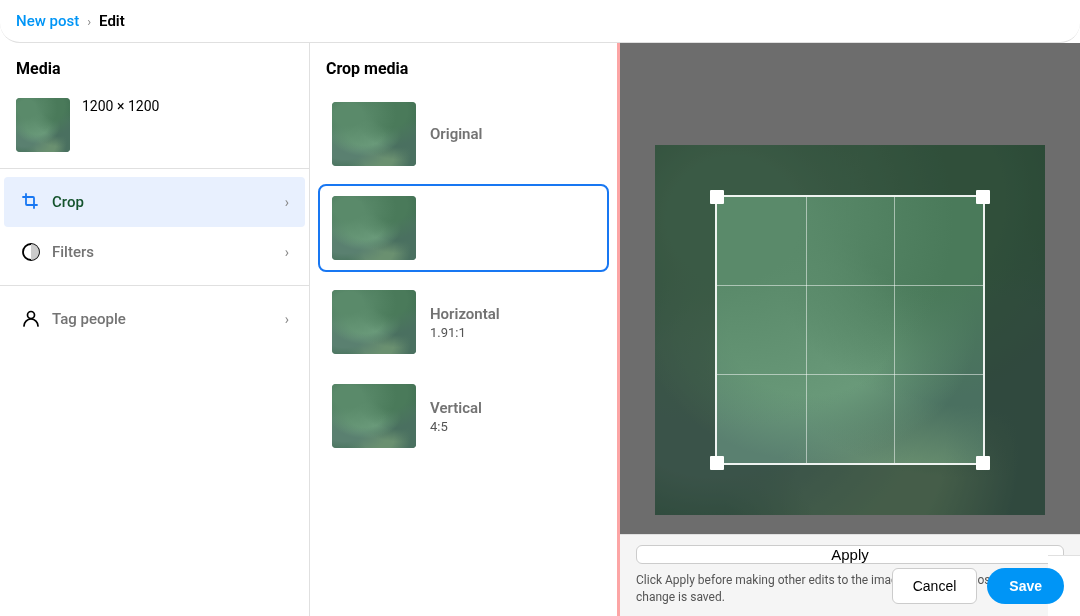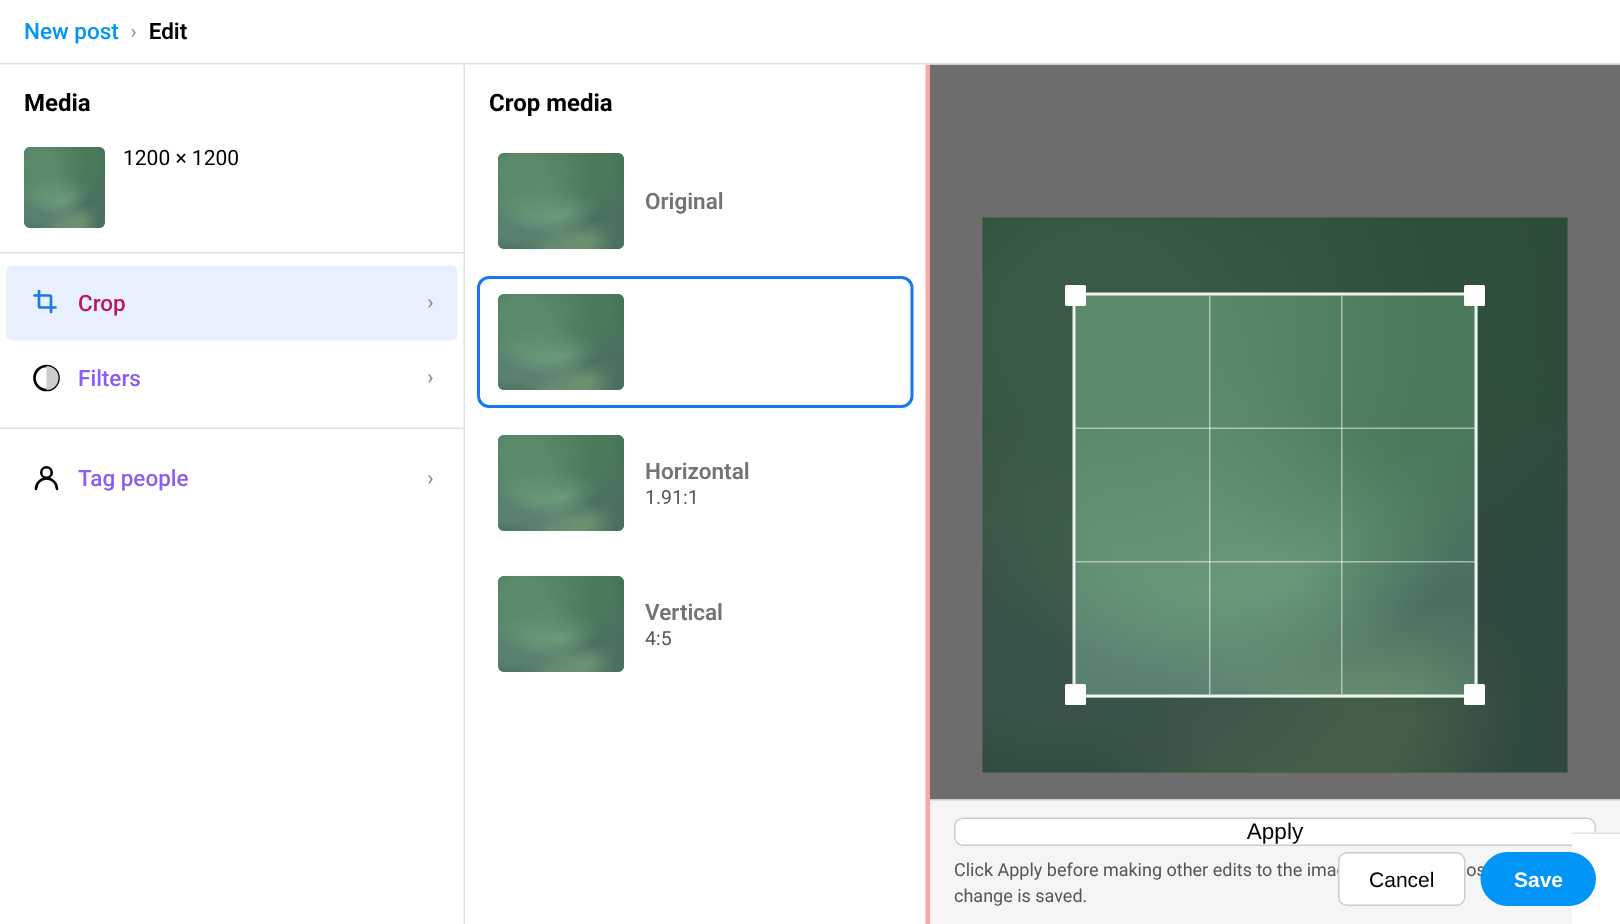--- a/index.html
+++ b/index.html
@@ -13,20 +13,21 @@
       flex-direction: column;
     }
 
     
     .header {
       display: flex;
       align-items: center;
       padding: 12px 16px;
       border-bottom: 1px solid #e0e0e0;
       gap: 8px;
+      border-radius: 20px;
     }
     .header-new-post {
       color: #0095f6;
       font-size: 15px;
       font-weight: 500;
       cursor: pointer;
     }
     .header-chevron {
       color: #888;
       font-size: 13px;
@@ -101,24 +102,24 @@
       width: 22px;
       height: 22px;
       display: flex;
       align-items: center;
       justify-content: center;
       color: #000;
     }
     .menu-label {
       font-size: 15px;
       font-weight: 500;
-      color: #8b5cf6;
+      color: #737373;
     }
     .menu-item.active .menu-label {
-      color: #be185d;
+      color: #14532d;
       text-align: center;
     }
     .menu-item.active .menu-icon svg {
       color: #1877f2;
     }
     .chevron-right {
       color: #888;
       font-size: 14px;
     }
     .tags-section {

